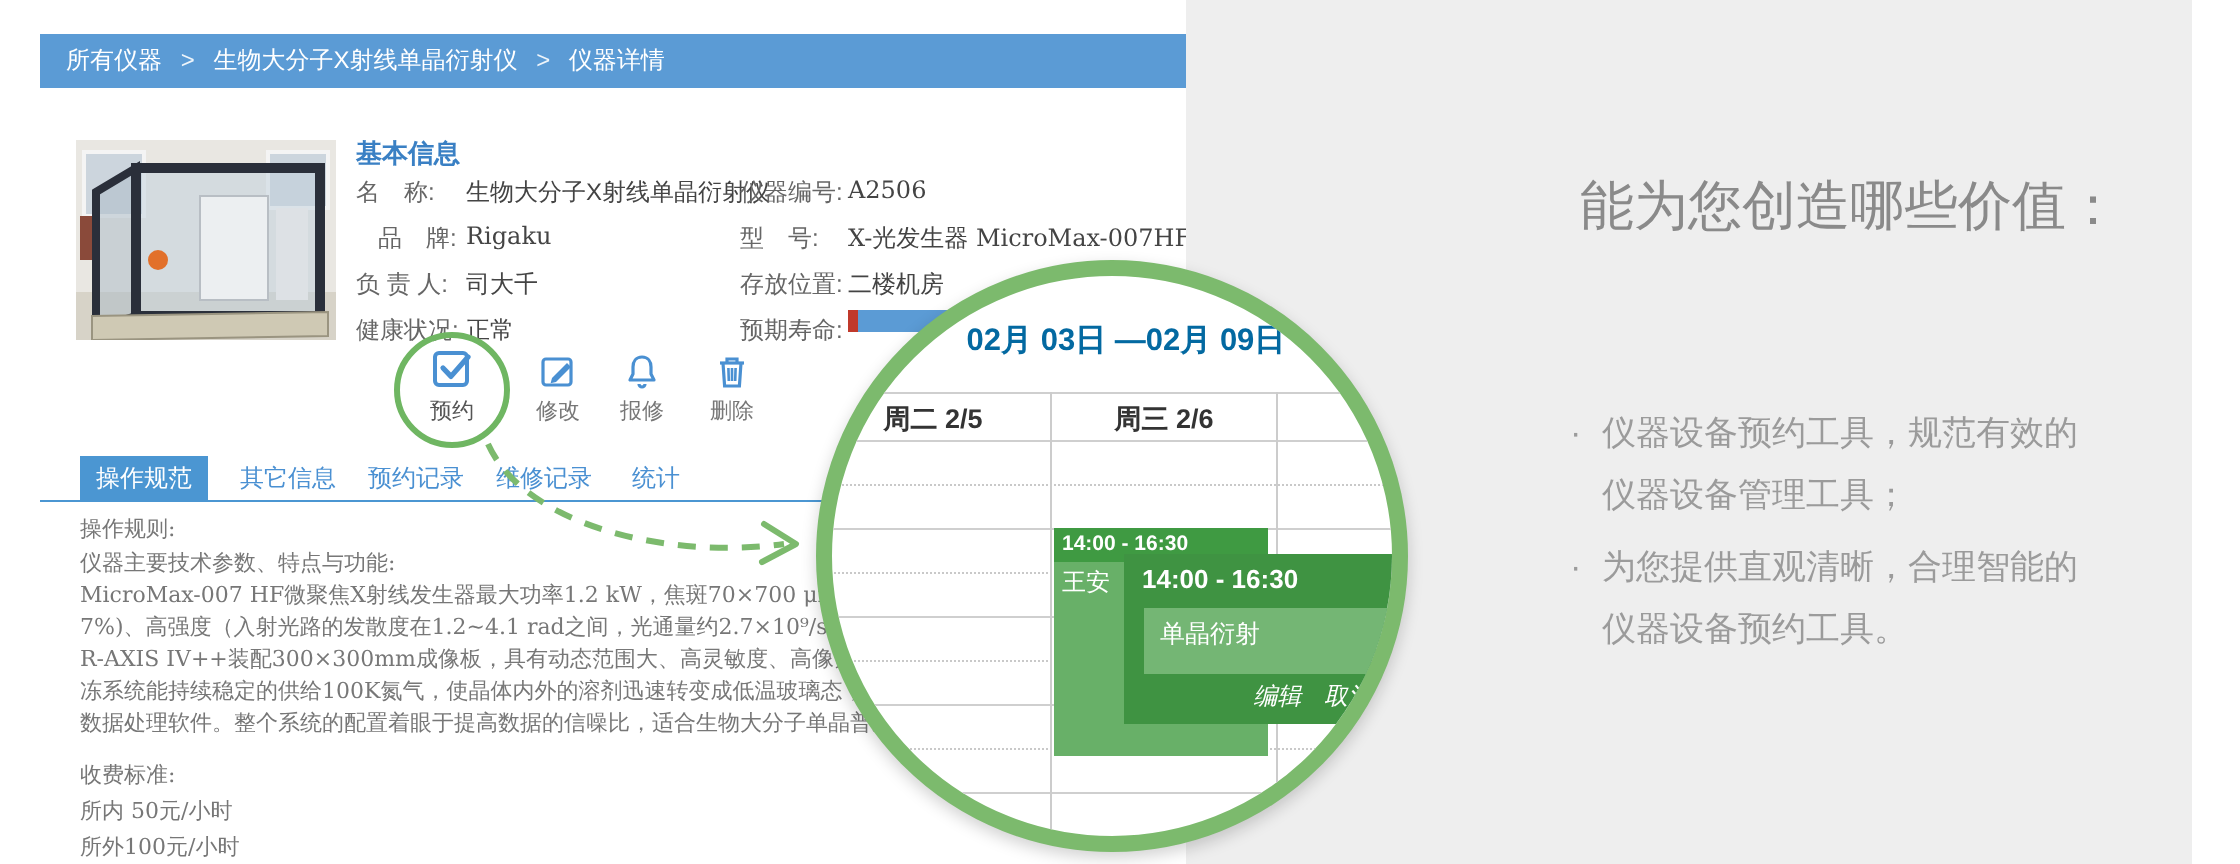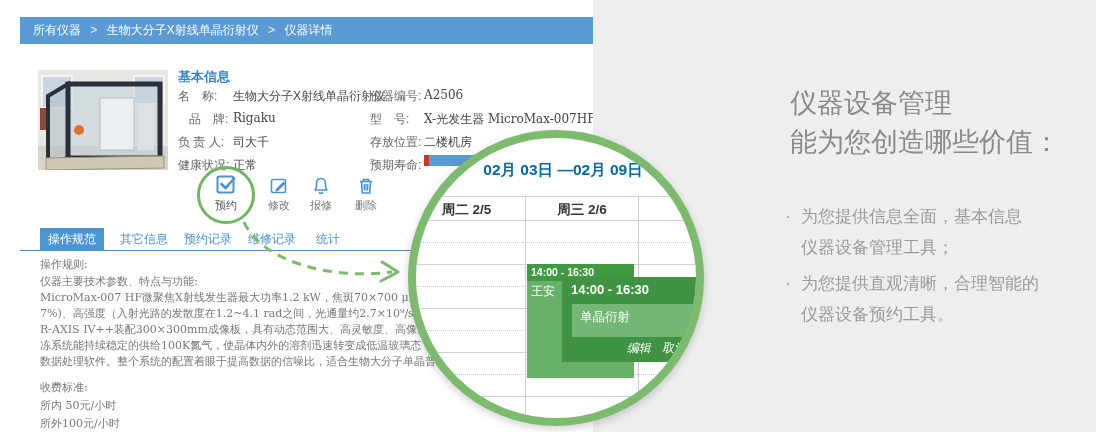--- a/index.html
+++ b/index.html
@@ -145,27 +145,26 @@
   <div class="op-line" style="top:322px">R-AXIS IV++装配300×300mm成像板，具有动态范围大、高灵敏度、高像素密度的特点，探测距离在</div>
   <div class="op-line" style="top:338px">冻系统能持续稳定的供给100K氮气，使晶体内外的溶剂迅速转变成低温玻璃态；控制和数据处理采用</div>
   <div class="op-line" style="top:354px">数据处理软件。整个系统的配置着眼于提高数据的信噪比，适合生物大分子单晶普通数据的收集及SAD数</div>
 
   <div class="op-line" style="top:380px">收费标准:</div>
   <div class="op-line" style="top:398px">所内 50元/小时</div>
   <div class="op-line" style="top:416px">所外100元/小时</div>
 
   <div class="right-bg"></div>
   <div class="promo-heading">
-    <div>仪器设备管理</div>
     <div>能为您创造哪些价值：</div>
   </div>
   <div class="promo-bullets">
     <div class="bullet">
       <span class="marker">·</span>
-      <span class="bl"><span>为您提供信息全面，基本信息</span><br>
+      <span class="bl"><span>仪器设备预约工具，规范有效的</span><br>
       <span>仪器设备管理工具；</span></span>
     </div>
     <div class="bullet">
       <span class="marker">·</span>
       <span class="bl"><span>为您提供直观清晰，合理智能的</span><br>
       <span>仪器设备预约工具。</span></span>
     </div>
   </div>
 
   <svg class="arrow-svg" width="180" height="80" viewBox="0 0 180 80">

